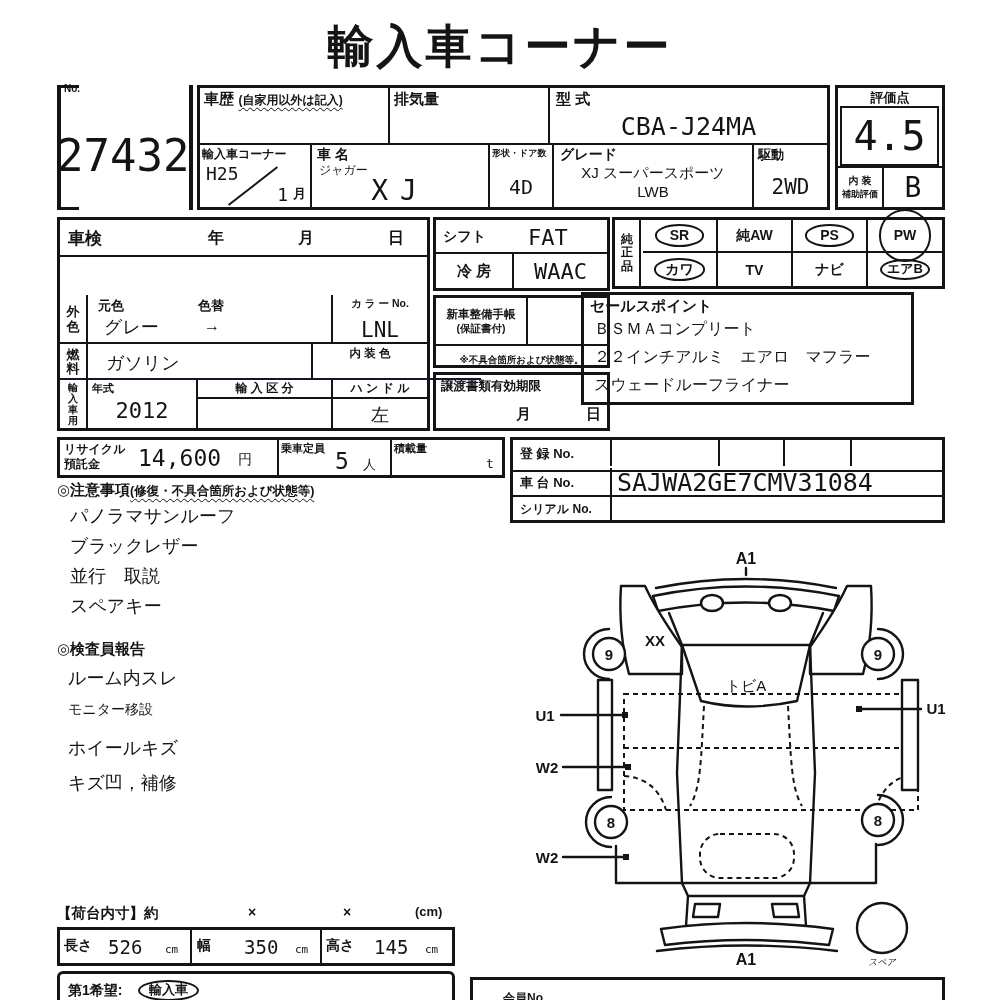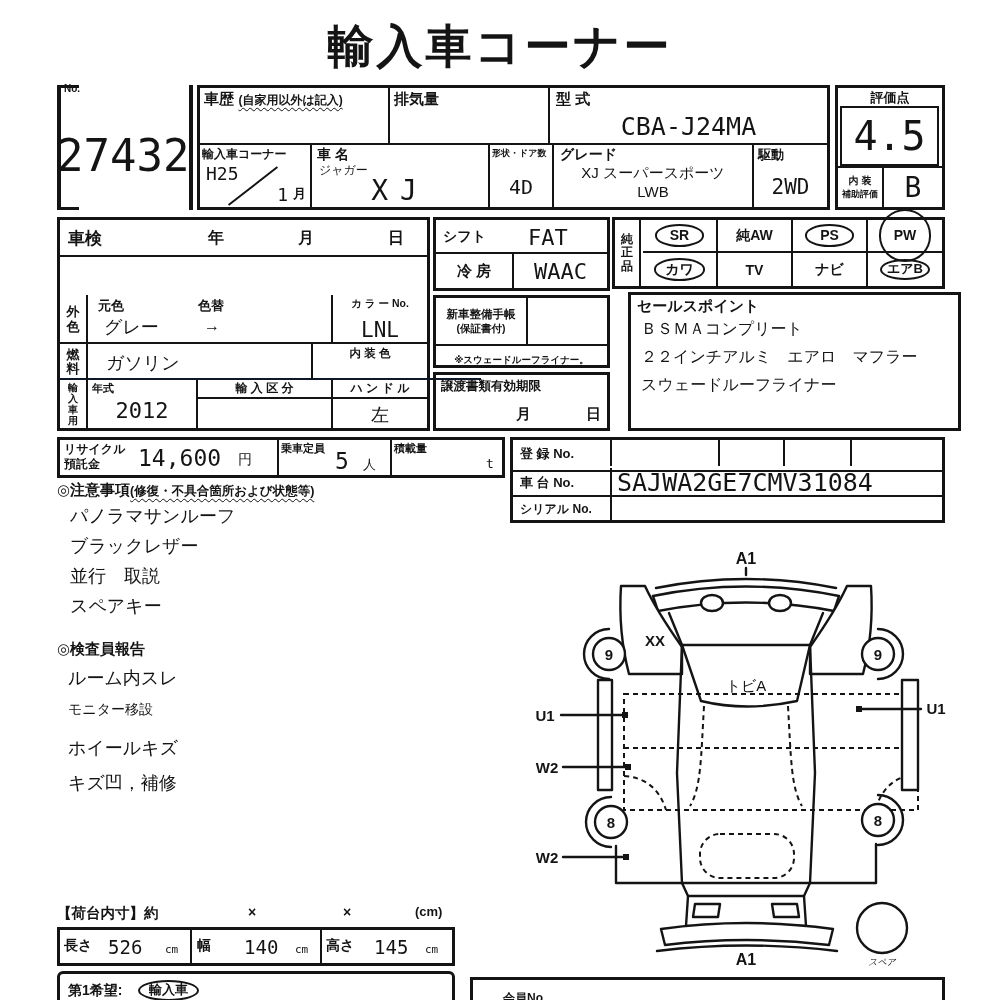--- a/index.html
+++ b/index.html
@@ -151,21 +151,21 @@
       <span class="mono" style="font-size:22px">WAAC</span>
     </div>
   </div>
 
   <div class="abs b3" style="left:433px;top:295px;width:177px;height:73px">
     <div class="cell" style="left:0;top:0;width:92px;height:46px;border-right:2px solid #141414;display:flex;flex-direction:column;align-items:center;justify-content:center">
       <span class="bold" style="font-size:11.5px">新車整備手帳</span>
       <span class="bold" style="font-size:10.5px">(保証書付)</span>
     </div>
     <div class="cell ctr" style="left:0;top:46px;width:171px;height:21px;border-top:2px solid #141414;padding-top:3px">
-      <span class="bold" style="font-size:9.5px">※スウェードルーフライナー。</span>
+      <span class="bold" style="font-size:9.5px">※不具合箇所および状態等。</span>
     </div>
   </div>
 
   <div class="abs b3" style="left:433px;top:372px;width:177px;height:59px">
     <span class="abs bold" style="left:5px;top:3px;font-size:12.5px">譲渡書類有効期限</span>
     <span class="abs bold" style="left:80px;top:30px;font-size:15px">月</span>
     <span class="abs bold" style="left:150px;top:30px;font-size:15px">日</span>
   </div>
 
   <div class="abs b3" style="left:612px;top:217px;width:333px;height:72px">
@@ -191,21 +191,21 @@
       <span class="bold" style="font-size:14px">TV</span>
     </div>
     <div class="cell" style="left:178px;top:33px;width:75px;height:33px;border-right:2px solid #141414;display:flex;align-items:center;justify-content:center">
       <span class="bold" style="font-size:14px">ナビ</span>
     </div>
     <div class="cell" style="left:253px;top:33px;width:74px;height:33px;display:flex;align-items:center;justify-content:center">
       <span class="bold oval" style="font-size:13px;padding:0 5px">エアB</span>
     </div>
   </div>
 
-  <div class="abs b3" style="left:628px;top:292px;width:333px;height:139px">
+  <div class="abs b3" style="left:581px;top:292px;width:333px;height:113px">
     <span class="abs bold" style="left:6px;top:2px;font-size:15px">セールスポイント</span>
     <span class="abs" style="left:10px;top:24px;font-size:16px">ＢＳＭＡコンプリート</span>
     <span class="abs" style="left:10px;top:52px;font-size:16px">２２インチアルミ　エアロ　マフラー</span>
     <span class="abs" style="left:10px;top:80px;font-size:16px">スウェードルーフライナー</span>
   </div>
 
   <div class="abs b3" style="left:57px;top:437px;width:448px;height:41px">
     <div class="cell" style="left:0;top:0;width:219px;height:35px;border-right:2px solid #141414">
       <span class="abs bold" style="left:4px;top:1px;font-size:12px">リサイクル</span>
       <span class="abs bold" style="left:4px;top:16px;font-size:12px">預託金</span>
@@ -333,21 +333,21 @@
   <span class="abs bold" style="left:343px;top:904px;font-size:14px">×</span>
   <span class="abs bold" style="left:415px;top:904px;font-size:13px">(cm)</span>
   <div class="abs b3" style="left:57px;top:927px;width:398px;height:39px">
     <div class="cell" style="left:0;top:0;width:132px;height:33px;border-right:2px solid #141414">
       <span class="abs bold" style="left:4px;top:7px;font-size:14px">長さ</span>
       <span class="abs mono" style="left:48px;top:6px;font-size:19px">526</span>
       <span class="abs mono" style="left:105px;top:13px;font-size:11px">cm</span>
     </div>
     <div class="cell" style="left:132px;top:0;width:130px;height:33px;border-right:2px solid #141414">
       <span class="abs bold" style="left:5px;top:7px;font-size:14px">幅</span>
-      <span class="abs mono" style="left:52px;top:6px;font-size:19px">140</span>
+      <span class="abs mono" style="left:52px;top:6px;font-size:19px">350</span>
       <span class="abs mono" style="left:103px;top:13px;font-size:11px">cm</span>
     </div>
     <div class="cell" style="left:262px;top:0;width:130px;height:33px">
       <span class="abs bold" style="left:4px;top:7px;font-size:14px">高さ</span>
       <span class="abs mono" style="left:52px;top:6px;font-size:19px">145</span>
       <span class="abs mono" style="left:103px;top:13px;font-size:11px">cm</span>
     </div>
   </div>
 
   <div class="abs b3" style="left:57px;top:971px;width:398px;height:44px;border-radius:6px 6px 0 0">

